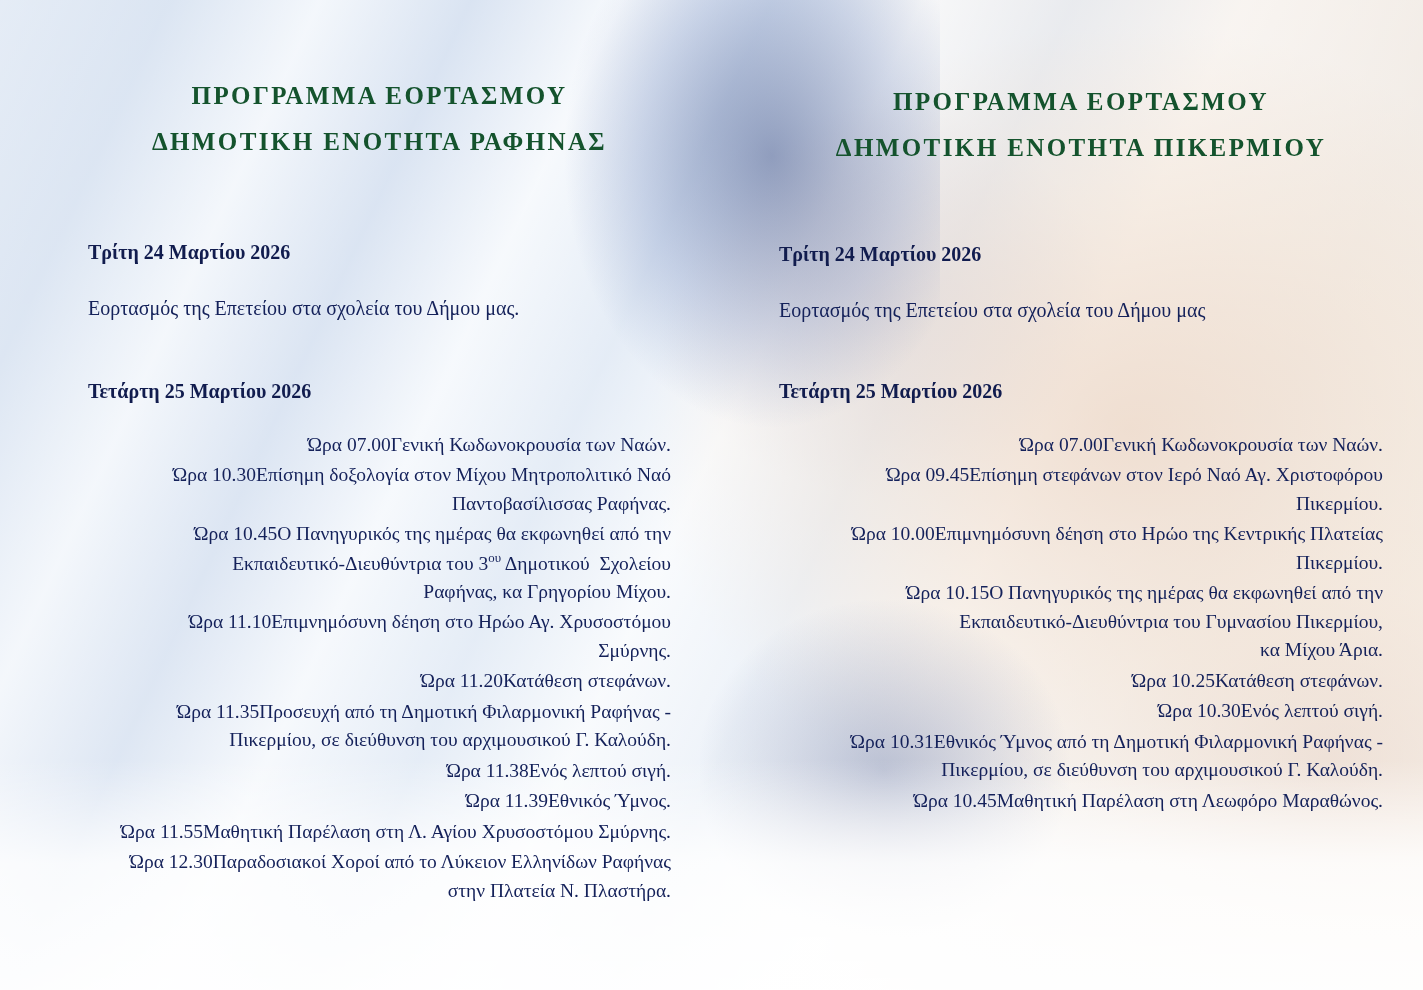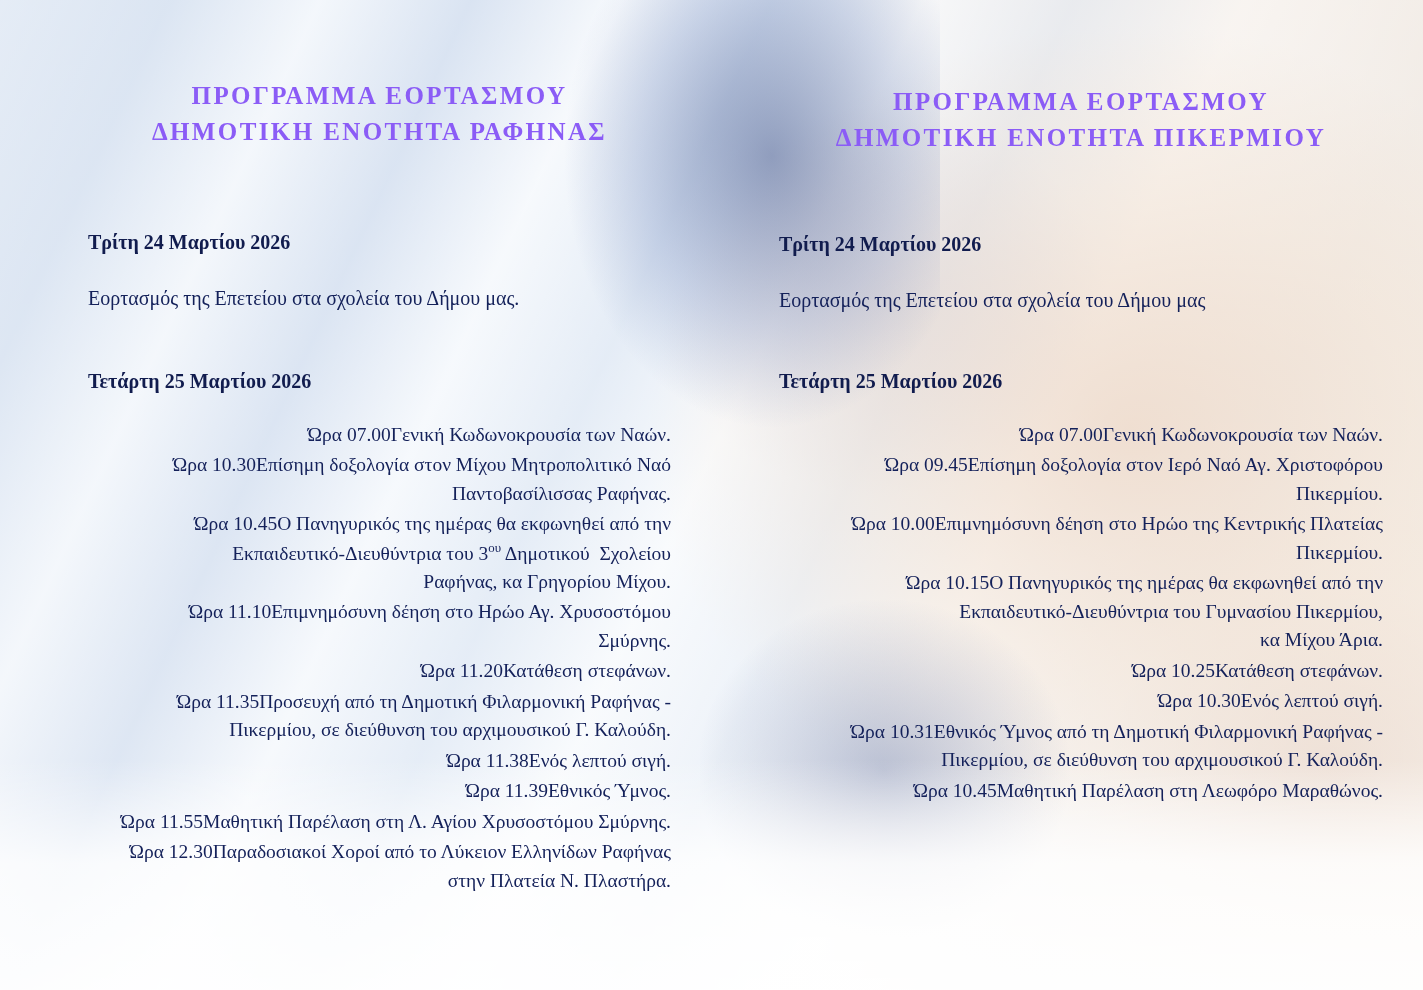--- a/index.html
+++ b/index.html
@@ -82,28 +82,28 @@
     width: 711px;
     padding: 78px 40px 0 88px;
   }
   .col-right {
     width: 712px;
     padding: 84px 40px 0 68px;
   }
 
   .title {
     text-align: center;
-    color: #8b5cf6;
+    color: #14532d;
     font-weight: bold;
     letter-spacing: 2.4px;
     font-size: 25px;
     line-height: 1.42;
   }
   .col-right .title { font-size: 25px; }
-  .title .line2 { display: block; }
+  .title .line2 { display: block; margin-top: 10px; }
 
   .datehead {
     color: #111c4e;
     font-weight: bold;
     font-size: 20px;
     margin-top: 0;
   }
   .col-left .dh-1 { margin-top: 82px; }
   .col-left .dh-2 { margin-top: 58px; }
   .col-right .dh-1 { margin-top: 78px; }
@@ -223,21 +223,21 @@
     <div class="intro">Εορτασμός της Επετείου στα σχολεία του Δήμου μας</div>
 
     <div class="datehead dh-2">Τετάρτη  25  Μαρτίου 2026</div>
     <div class="items">
 
       <div class="item">
         <span class="ln"><span class="tm">Ώρα 07.00</span><span>Γενική Κωδωνοκρουσία των Ναών.</span></span>
       </div>
 
       <div class="item">
-        <span class="ln"><span class="tm">Ώρα 09.45</span><span>Επίσημη δοξολογία στον Ιερό Ναό Αγ. Χριστοφόρου</span></span>
+        <span class="ln"><span class="tm">Ώρα 09.45</span><span>Επίσημη στεφάνων στον Ιερό Ναό Αγ. Χριστοφόρου</span></span>
         <span class="ln cont">Πικερμίου.</span>
       </div>
 
       <div class="item">
         <span class="ln"><span class="tm">Ώρα 10.00</span><span>Επιμνημόσυνη δέηση στο Ηρώο της Κεντρικής Πλατείας</span></span>
         <span class="ln cont">Πικερμίου.</span>
       </div>
 
       <div class="item">
         <span class="ln"><span class="tm">Ώρα 10.15</span><span>Ο Πανηγυρικός της ημέρας θα εκφωνηθεί από  την</span></span>

